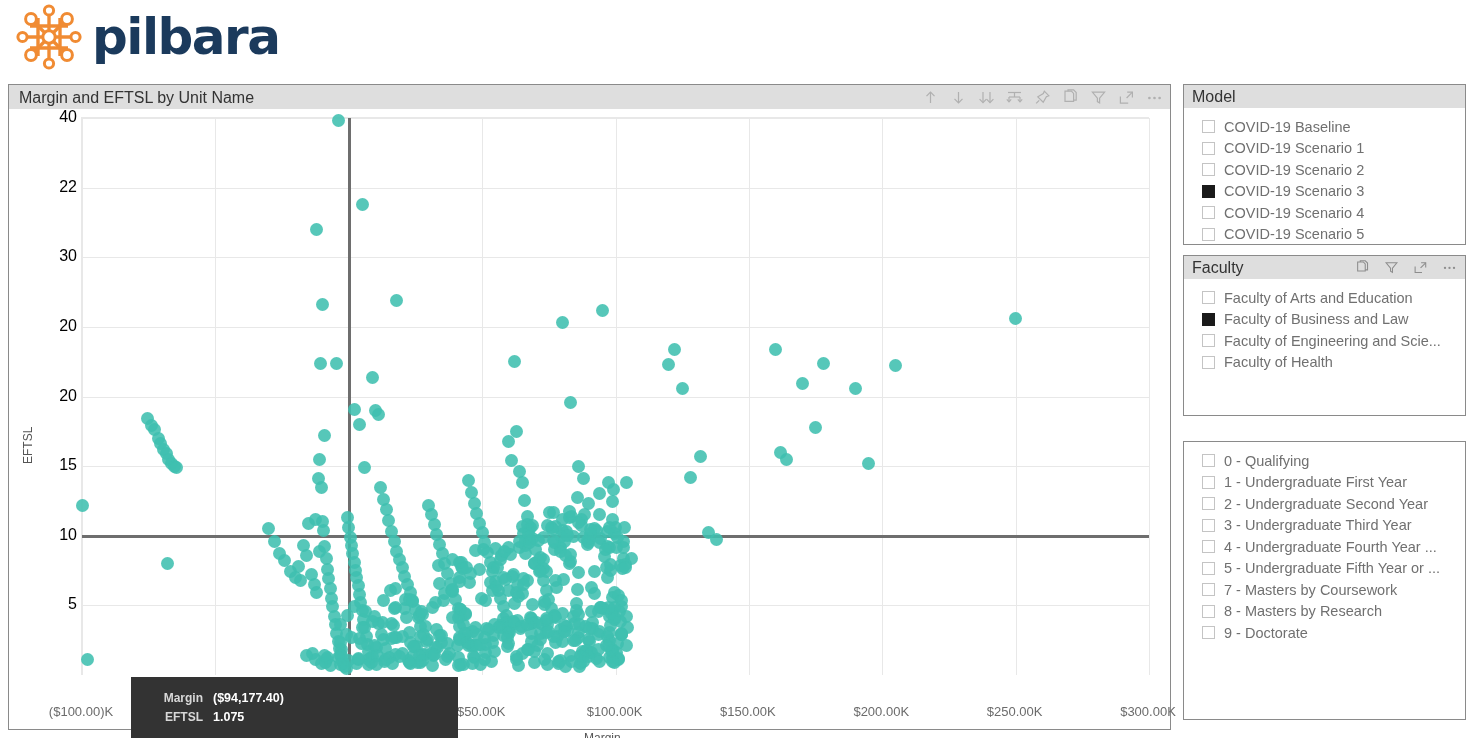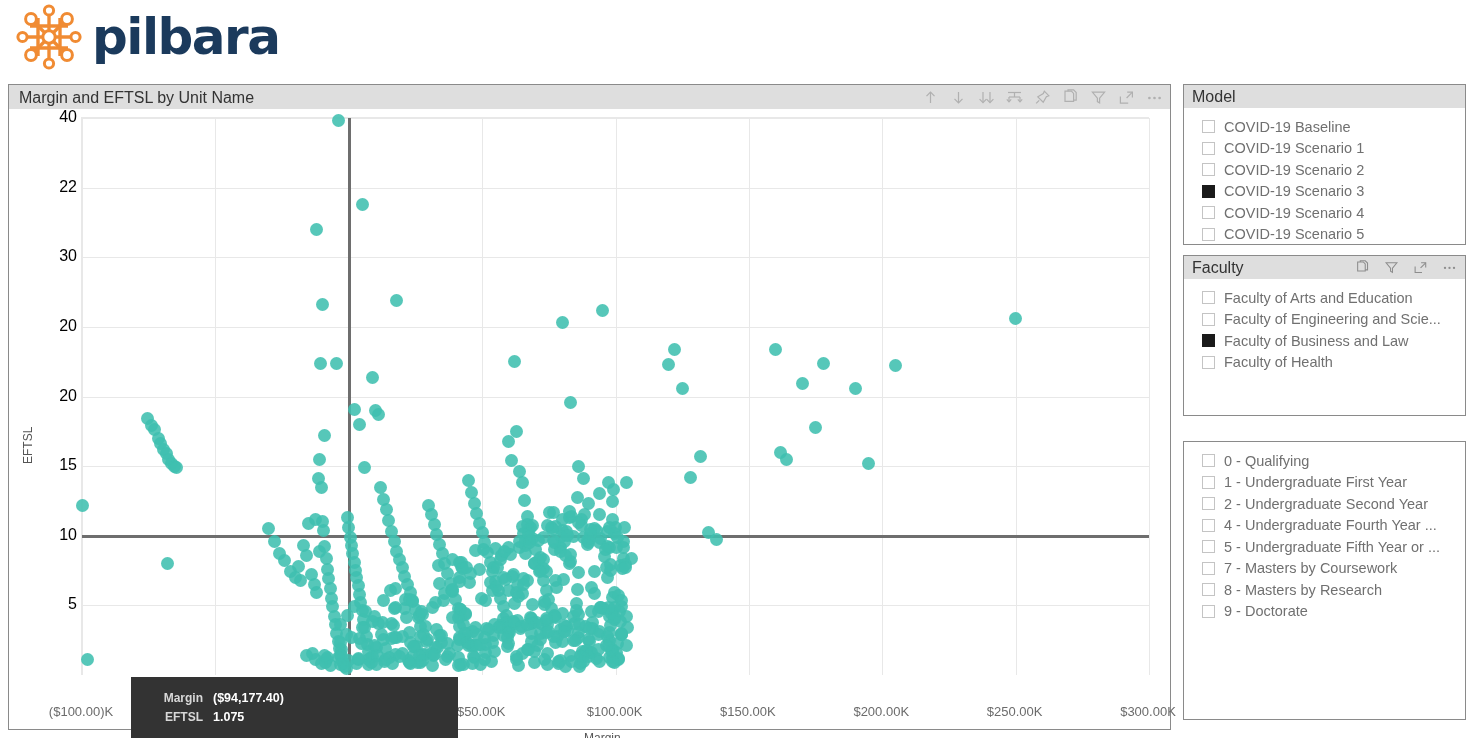--- a/index.html
+++ b/index.html
@@ -980,29 +980,29 @@
           </svg>
         </span>
       </span>
   </div>
   <div class="slicer-body">
       <div class="slicer-item">
         <span class="cbx"></span>
         <span class="slicer-label">Faculty of Arts and Education</span>
       </div>
       <div class="slicer-item">
-        <span class="cbx"></span>
-        <span class="slicer-label">Faculty of Engineering and Scie...</span>
-      </div>
-      <div class="slicer-item">
         <span class="cbx checked"></span>
         <span class="slicer-label">Faculty of Business and Law</span>
       </div>
       <div class="slicer-item">
         <span class="cbx"></span>
+        <span class="slicer-label">Faculty of Engineering and Scie...</span>
+      </div>
+      <div class="slicer-item">
+        <span class="cbx"></span>
         <span class="slicer-label">Faculty of Health</span>
       </div>
     </div>
 </div>
 
 <div class="slicer" id="slicer-level">
   <div class="slicer-body">
       <div class="slicer-item">
         <span class="cbx"></span>
         <span class="slicer-label">0 - Qualifying</span>
@@ -1010,20 +1010,24 @@
       <div class="slicer-item">
         <span class="cbx"></span>
         <span class="slicer-label">1 - Undergraduate First Year</span>
       </div>
       <div class="slicer-item">
         <span class="cbx"></span>
         <span class="slicer-label">2 - Undergraduate Second Year</span>
       </div>
       <div class="slicer-item">
         <span class="cbx"></span>
+        <span class="slicer-label">3 - Undergraduate Third Year</span>
+      </div>
+      <div class="slicer-item">
+        <span class="cbx"></span>
         <span class="slicer-label">4 - Undergraduate Fourth Year ...</span>
       </div>
       <div class="slicer-item">
         <span class="cbx"></span>
         <span class="slicer-label">5 - Undergraduate Fifth Year or ...</span>
       </div>
       <div class="slicer-item">
         <span class="cbx"></span>
         <span class="slicer-label">7 - Masters by Coursework</span>
       </div>

